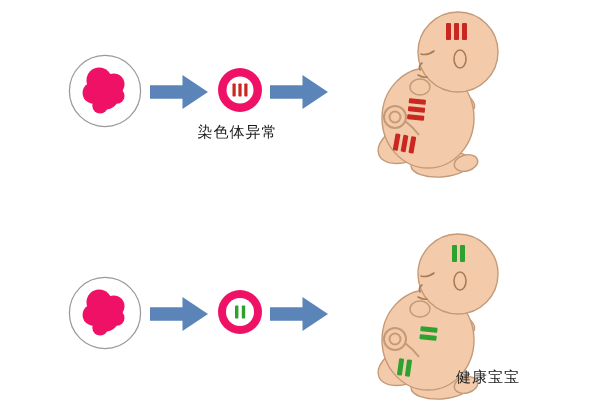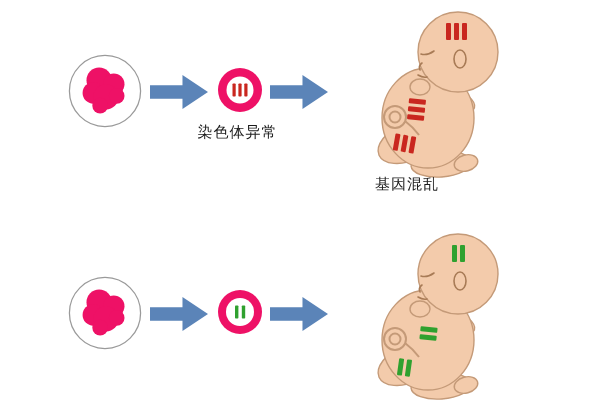--- a/index.html
+++ b/index.html
@@ -111,21 +111,20 @@
       </div>
     <div class="marks red" style="left:46px; top:130px; transform:rotate(10deg);">
         <i></i>
         <i></i>
         <i></i>
       </div>
   </div>
 
   <div class="label" style="left:185px; top:123px; width:105px;">染色体异常</div>
 
-  <div class="label" style="left:362px; top:175px; width:90px;">基因混乱</div>
 
   <svg class="cell" style="left:66px; top:274px;" viewBox="0 0 80 80">
     <circle cx="40" cy="40" r="36.5" fill="#ffffff" stroke="#9a9a9a" stroke-width="1.3"></circle>
     <g class="blob">
       <circle cx="34" cy="29" r="13"></circle>
       <circle cx="49" cy="33" r="11"></circle>
       <circle cx="28" cy="42" r="11"></circle>
       <circle cx="41" cy="46" r="13"></circle>
       <circle cx="52" cy="45" r="8"></circle>
       <circle cx="35" cy="55" r="8"></circle>
@@ -173,14 +172,15 @@
     <div class="marks green" style="left:74px; top:98px; transform:rotate(96deg);">
         <i></i>
         <i></i>
       </div>
     <div class="marks green" style="left:50px; top:132px; transform:rotate(8deg);">
         <i></i>
         <i></i>
       </div>
   </div>
 
+  <div class="label" style="left:448px; top:368px; width:80px;">健康宝宝</div>
 
 </div>
 
 </body></html>

